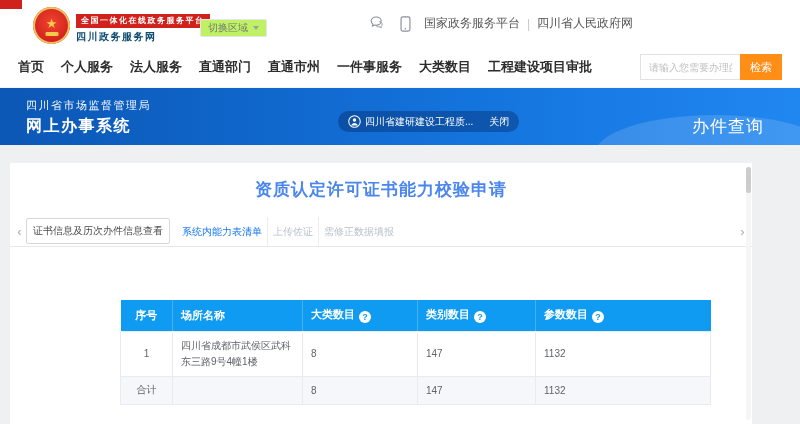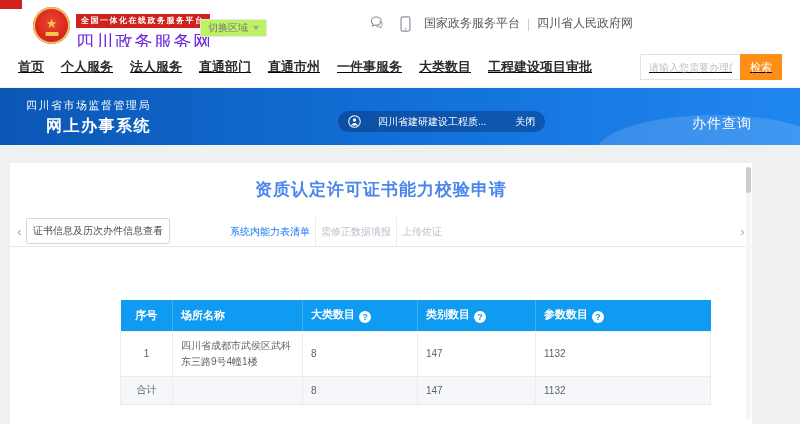--- a/index.html
+++ b/index.html
@@ -12,70 +12,70 @@
   .corner-flag { position:absolute; top:0; left:0; width:22px; height:9px; background:#d0211c; z-index:6; }
   .emblem { position:absolute; left:33px; top:7px; width:37px; height:37px; border-radius:50%;
             background:radial-gradient(circle at 50% 42%, #ef4430 0%, #d6251d 62%, #b3170f 100%);
             box-shadow:inset 0 0 0 2px #eec05f; display:flex; align-items:center; justify-content:center; }
   .emblem .star { color:#f6c84c; font-size:13px; line-height:1; transform:translateY(-2px); }
   .emblem .gate { position:absolute; bottom:8px; left:50%; transform:translateX(-50%);
                   width:13px; height:4px; background:#f6c84c; border-radius:1px; }
   .brand { position:absolute; left:76px; top:9px; }
   .ribbon { display:inline-block; background:#d0211c; color:#fff; font-size:8px; letter-spacing:1.5px;
             padding:2px 5px; line-height:1.2; font-weight:bold; }
-  .site-name { margin-top:2px; font-size:18px; font-weight:normal; color:#6d28d9; letter-spacing:1.5px; }
+  .site-name { margin-top:2px; font-size:10px; font-weight:bold; color:#0c4a6e; letter-spacing:1.5px; }
   .region { position:absolute; left:200px; top:19px; height:18px; display:flex; align-items:center; gap:5px;
             background:#bef264; border:1px solid #e4e6e9; border-radius:2px; padding:0 7px;
             font-size:10px; color:#777; cursor:pointer; }
   .caret { width:0; height:0; border-left:3.5px solid transparent; border-right:3.5px solid transparent;
            border-top:4px solid #9aa0a6; }
   .top-right { position:absolute; right:167px; top:15px; display:flex; align-items:center; gap:13px; }
   .portal-links { font-size:12px; color:#555; display:flex; gap:7px; align-items:center; }
   .portal-links .sep { color:#c9c9c9; }
   .icon-btn { display:flex; align-items:center; cursor:pointer; }
 
   
   .mainnav { position:absolute; top:47px; left:0; width:800px; height:41px; background:#fff;
-             display:flex; align-items:center; padding:0 18px; z-index:3; border-bottom:1px solid #f3f4f5;text-decoration:underline; }
+             display:flex; align-items:center; padding:0 18px; z-index:3; border-bottom:1px solid #f3f4f5; }
   .nav-items { display:flex; gap:17px; }
   .nav-item { font-size:13px; font-weight:bold; color:#2d2d2d; white-space:nowrap; cursor:pointer; }
   .search { margin-left:auto; display:flex; align-items:center; }
   .search input { width:100px; height:26px; border:1px solid #e2e2e2; border-right:none; font-size:10px;
                   padding:0 8px; color:#333; outline:none;
                   font-family:"Liberation Sans","DejaVu Sans",sans-serif; }
   .search input::placeholder { color:#c0c0c0; }
   .search button { width:42px; height:26px; background:#ff8e17; color:#fff; font-size:11px; border:none;
                    cursor:pointer; font-family:"Liberation Sans","DejaVu Sans",sans-serif; }
 
   
   .banner { position:absolute; top:88px; left:0; width:800px; height:57px; overflow:hidden;
             background:linear-gradient(90deg,#0b57b5 0%,#1474de 60%,#2187f0 100%); z-index:2; }
   .banner-arc { position:absolute; right:-35px; bottom:-48px; width:240px; height:78px;
                 background:rgba(255,255,255,.14); border-radius:50%; }
   .banner-left { position:absolute; left:26px; top:10px; color:#fff; }
   .org { font-size:11px; letter-spacing:1.5px; opacity:.96; }
-  .sys { font-size:16px; font-weight:bold; letter-spacing:1.5px; margin-top:3px;text-align:right; }
+  .sys { font-size:16px; font-weight:bold; letter-spacing:1.5px; margin-top:3px; }
   .user-pill { position:absolute; left:338px; top:23px; height:21px; border-radius:11px;
-               background:rgba(5,44,105,.42); display:flex; align-items:center; gap:17px; padding:0 10px;
+               background:rgba(5,44,105,.42); display:flex; align-items:center; gap:4px; padding:0 10px;
                color:#fff; font-size:10px; cursor:pointer; }
   .user-pill .close { margin-left:12px; cursor:pointer; }
-  .query { position:absolute; right:48px; top:27px; color:#fff; font-size:14px; letter-spacing:1px; cursor:pointer; }
+  .query { position:absolute; right:36px; top:27px; color:#fff; font-size:17px; letter-spacing:1px; cursor:pointer; }
 
   
   .card { position:absolute; left:10px; top:163px; width:742px; height:261px; background:#fff; z-index:2; }
   .title { padding-top:15px; text-align:center; font-size:17px; color:#4a86ec; font-weight:bold; letter-spacing:1px; }
 
   .tabs-row { position:absolute; top:53px; left:0; right:0; height:31px; display:flex; align-items:center;
               border-bottom:1px solid #e8e8e8; padding:0 3px; }
   .tab-arrow { color:#a9adb3; font-size:13px; width:13px; text-align:center; flex:none; cursor:pointer; }
   .tab-strip { display:flex; align-items:center; height:100%; flex:1; overflow:hidden; }
   .tab { font-size:10px; padding:0 5px; line-height:29px; white-space:nowrap; color:#b9bfc9; cursor:pointer; }
   .tab--done { border:1px solid #d8d8d8; border-radius:2px; color:#4d4d4d; line-height:24px;
                padding:0 6px; margin-right:7px; background:#fff;text-align:center; }
-  .tab--active { color:#1777f2;margin-left:48px; }
+  .tab--active { color:#1777f2; }
   .tab--normal { border-left:1px solid #ececec; }
 
   .section-title { position:absolute; top:106px; left:55px; font-size:12px; font-weight:bold; color:#333; }
 
   table.stats { position:absolute; left:110px; top:137px; width:590px; border-collapse:collapse; table-layout:fixed; }
   table.stats th { background:#0f9bf1; color:#fff; font-size:11px; font-weight:bold; height:31px;
                    text-align:left; padding:0 8px; border-right:1px solid rgba(255,255,255,.22); }
   table.stats th:first-child { text-align:center; }
   table.stats th:last-child { border-right:none; }
   table.stats td { font-size:10px; color:#5f6368; padding:6px 8px; border:1px solid #ebebeb; background:#fff;
@@ -167,22 +167,22 @@
   </div>
 
   <main class="card">
     <h1 class="title">资质认定许可证书能力校验申请</h1>
 
     <div class="tabs-row">
       <span class="tab-arrow">‹</span>
       <div class="tab-strip">
           <div class="tab tab--done">证书信息及历次办件信息查看</div>
           <div class="tab tab--active">系统内能力表清单</div>
+          <div class="tab tab--normal">上传佐证</div>
           <div class="tab tab--normal">需修正数据填报</div>
-          <div class="tab tab--normal">上传佐证</div>
         </div>
       <span class="tab-arrow">›</span>
     </div>
 
 
     <table class="stats">
       <colgroup>
         <col style="width:52px">
           <col style="width:130px">
           <col style="width:115px">

